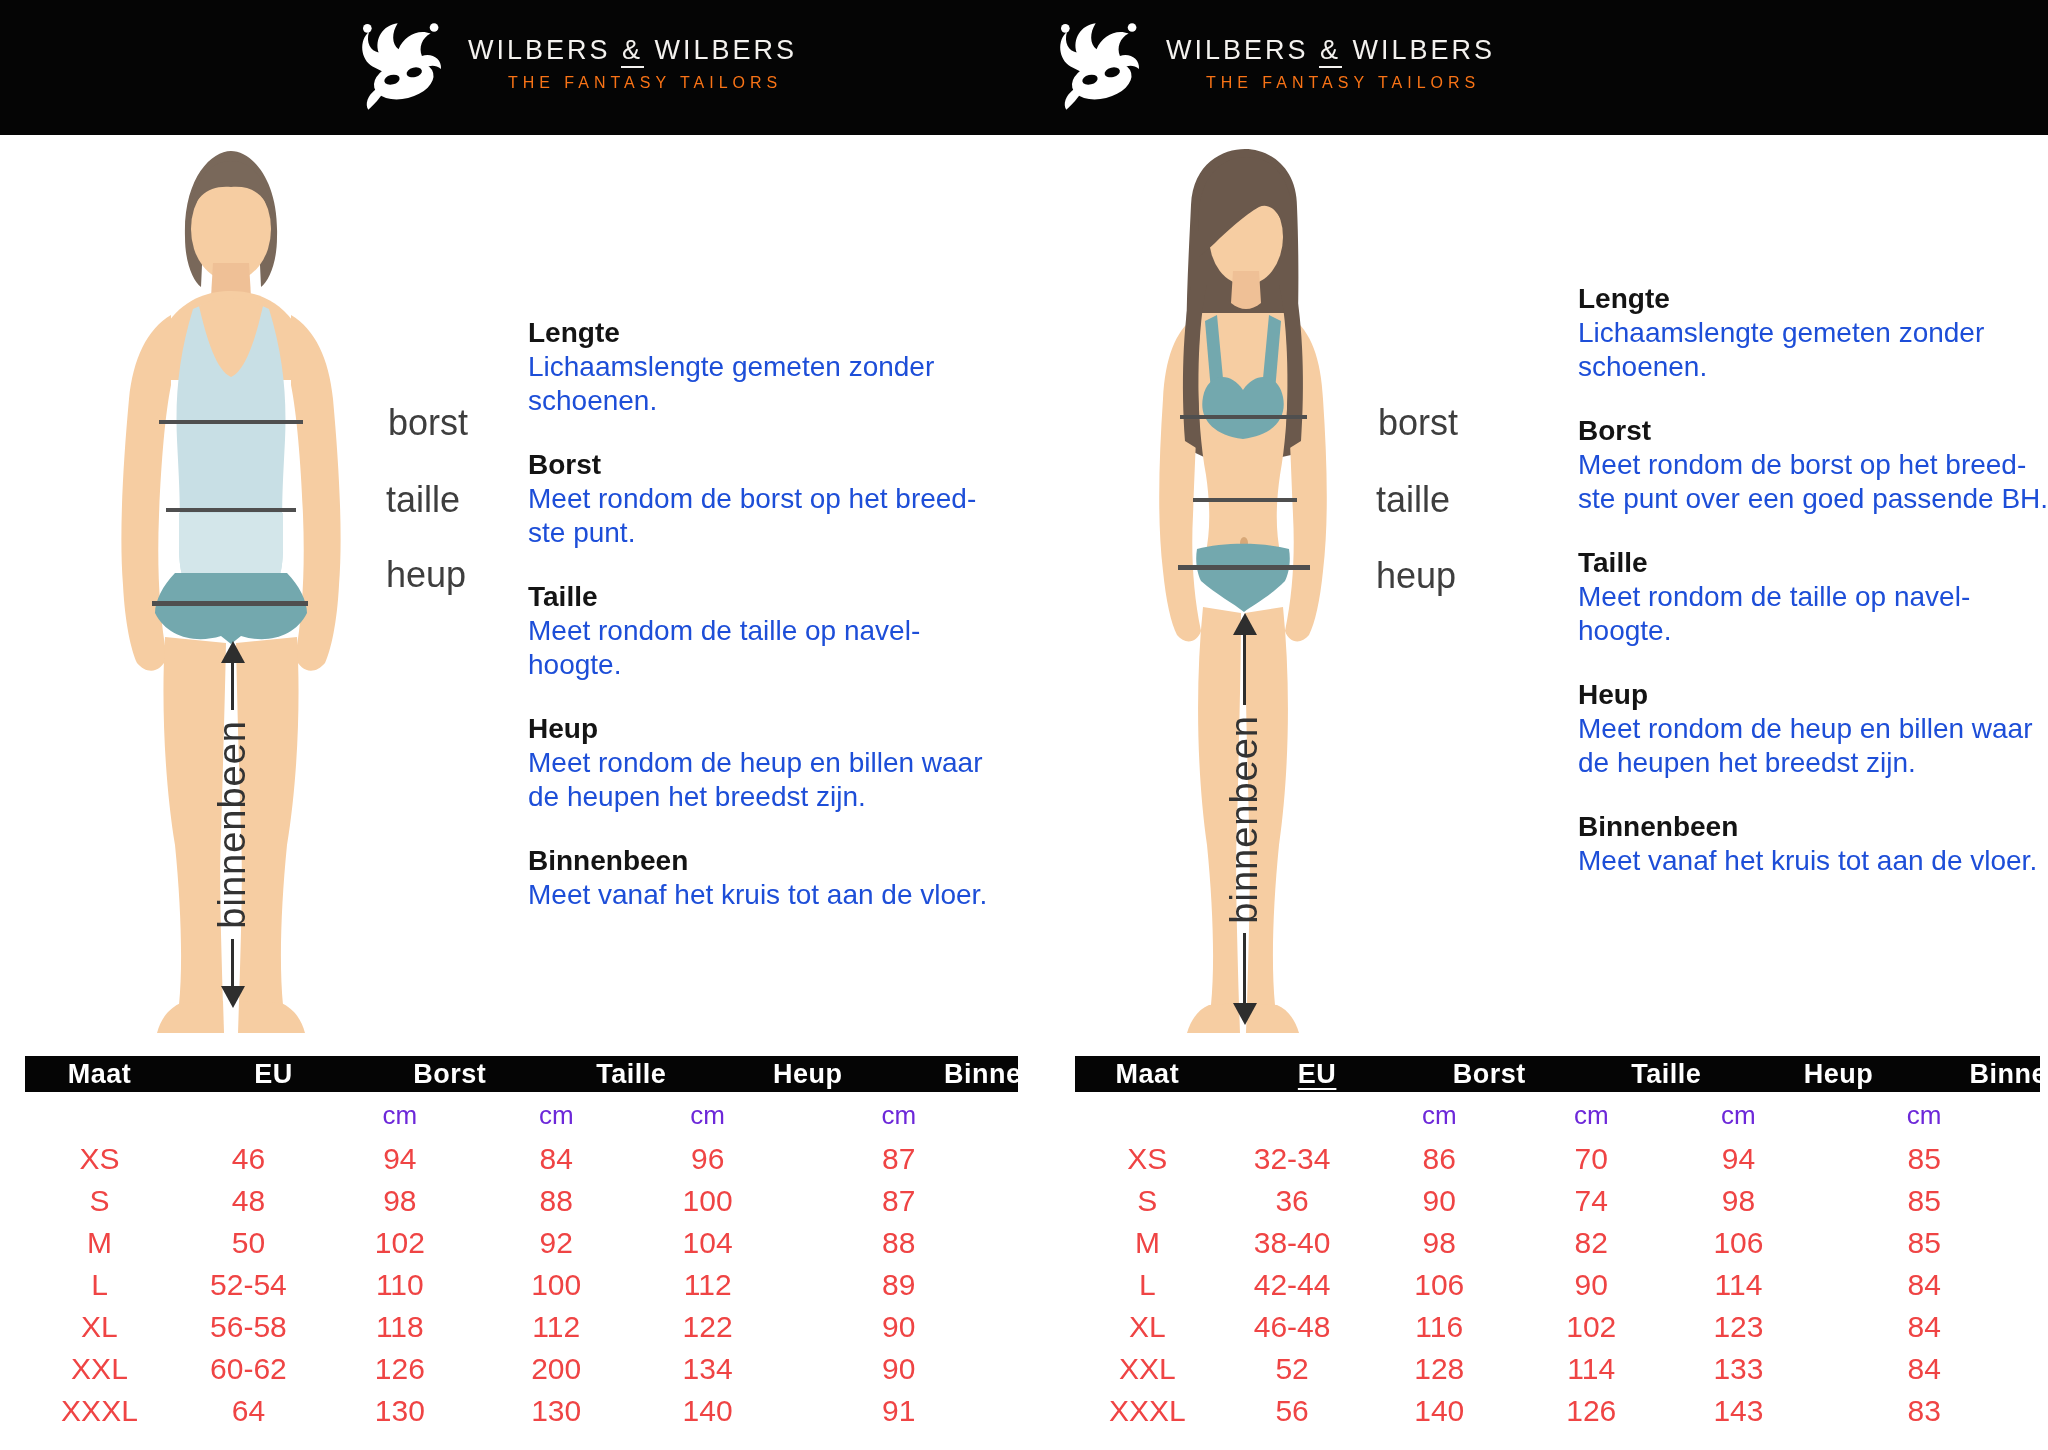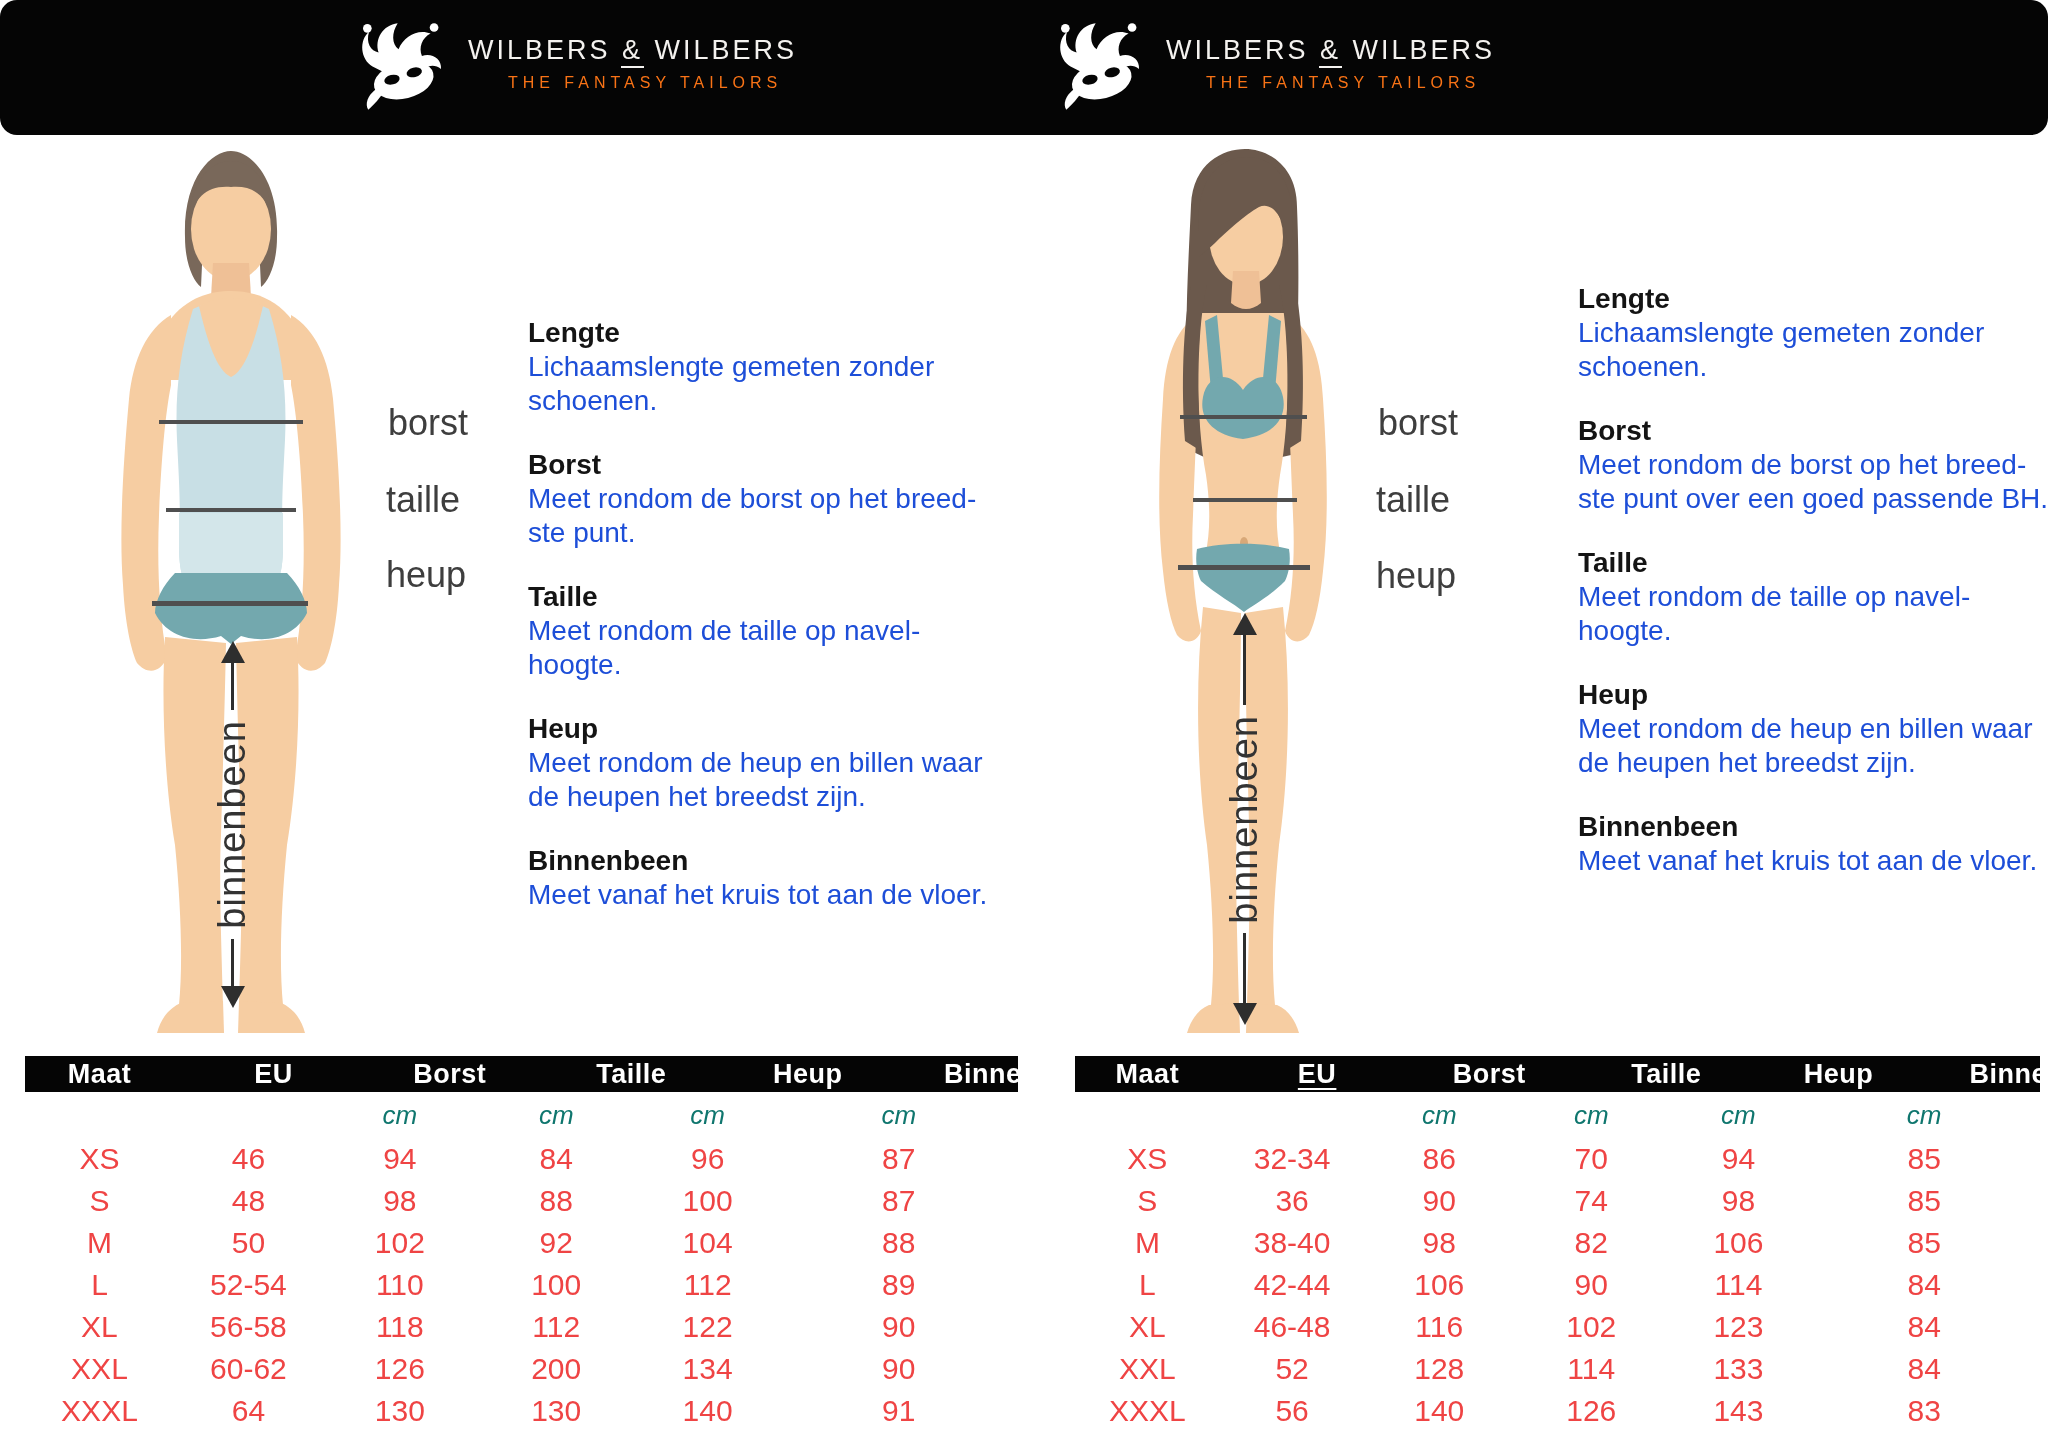--- a/index.html
+++ b/index.html
@@ -1,20 +1,20 @@
 <!DOCTYPE html>
 <html><head>
 <meta charset="utf-8">
 <style>
   html,body{margin:0;padding:0;background:#ffffff;}
   .page{position:relative;width:2048px;height:1450px;background:#ffffff;overflow:hidden;
         font-family:"Liberation Sans",sans-serif;color:#1b1b1b;}
 
   
-  .topbar{position:absolute;left:0;top:0;width:2048px;height:135px;background:#050505;border-radius:17px;}
+  .topbar{position:absolute;left:0;top:0;width:2048px;height:135px;background:#050505;}
   .logo{position:absolute;top:14px;display:flex;align-items:center;gap:14px;}
   .logo svg{width:104px;height:98px;display:block;}
   .logo-text{display:flex;flex-direction:column;align-items:center;}
   .brand{color:#f4f2ef;font-size:27px;letter-spacing:3px;white-space:nowrap;font-weight:400;}
   .brand .amp{border-bottom:2px solid #f4f2ef;padding:0 1px 1px 1px;}
   .tagline{color:#f97316;font-size:16px;letter-spacing:5px;margin-top:8px;white-space:nowrap;margin-left:25px;}
 
   
   .figure-svg{position:absolute;top:145px;width:320px;height:895px;}
   .fig-male{left:71px;}
@@ -41,21 +41,21 @@
   .sec-title{font-weight:700;font-size:28px;line-height:34px;color:#141414;}
   .sec-text{font-size:28px;line-height:34px;color:#1d4ed8;white-space:pre;}
 
   
   .sizetable{position:absolute;top:1056px;}
   .tab-left{left:25px;width:993px;}
   .tab-right{left:1075px;width:965px;}
   .trow{display:grid;grid-template-columns:15% 15% 15.5% 16% 14.5% 24%;align-items:center;text-align:center;}
   .thead{background:#050505;color:#ffffff;height:36px;font-weight:700;font-size:27px;letter-spacing:0.5px;gap:25px;}
   .thead .u{text-decoration:underline;text-decoration-thickness:2px;text-underline-offset:5px;}
-  .tunits{height:46px;font-size:26px;color:#0f766e;font-style:italic;}
+  .tunits{height:46px;font-size:26px;color:#6d28d9;}
   .tdata{height:42px;font-size:30px;color:#ef4444;}
 </style>
 </head>
 <body>
 
 <div class="page">
 
   <div class="topbar">
 
     <div class="logo" style="left:350px">

